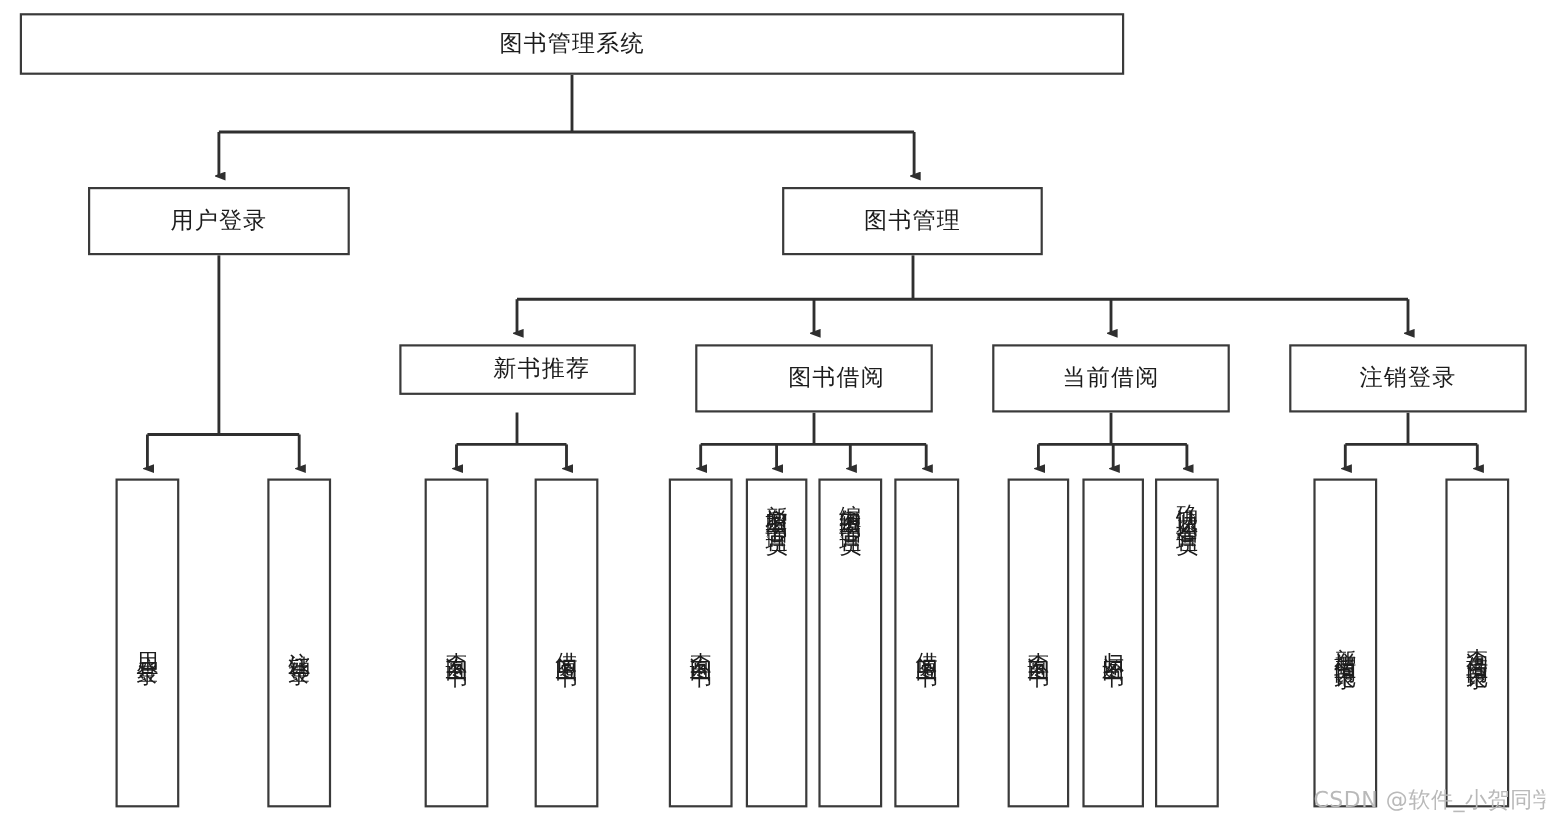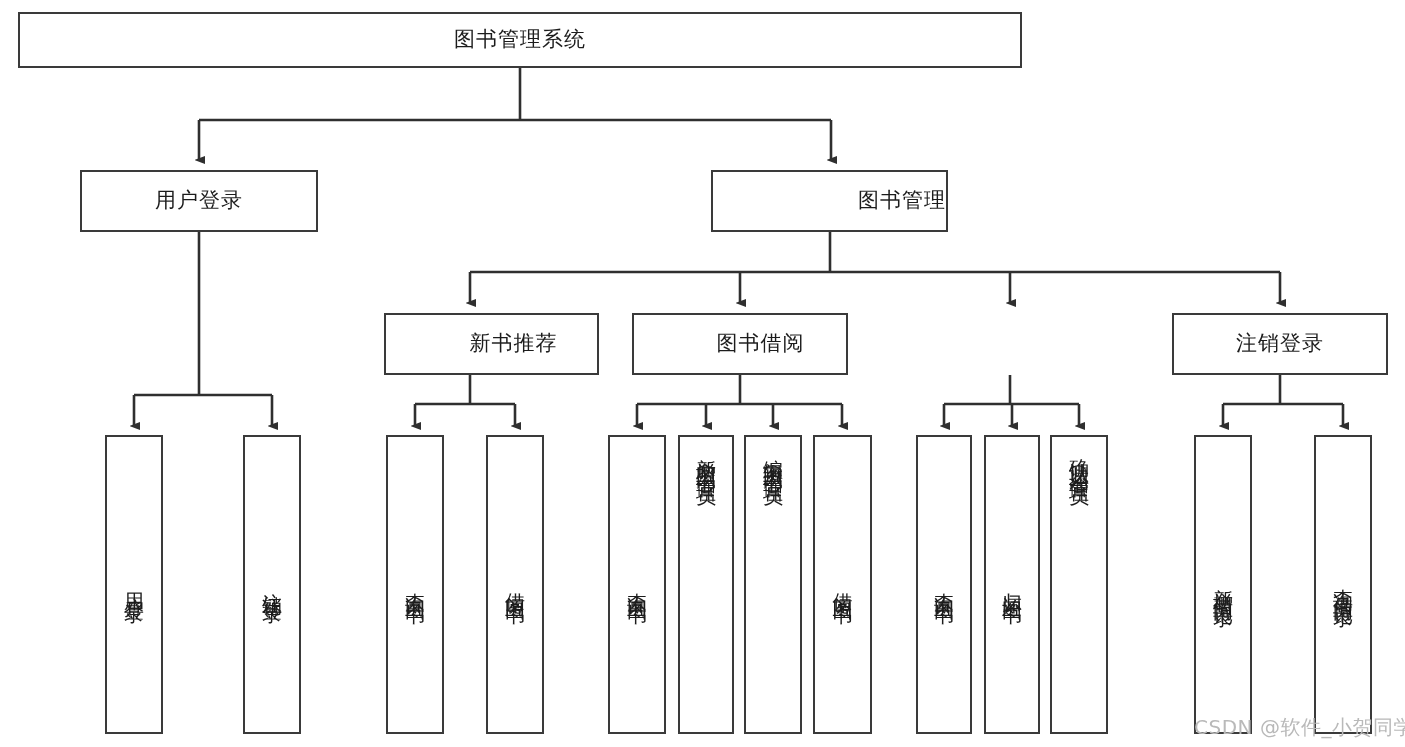--- a/index.html
+++ b/index.html
@@ -121,29 +121,32 @@
     </g>
   </svg>
 
   <div class="node node-h" style="left:18px; top:12px; width:1004px; height:56px;">
     <span class="label">图书管理系统</span>
   </div>
 
   <div class="node node-h" style="left:80px; top:170px; width:238px; height:62px;">
     <span class="label">用户登录</span>
   </div>
-  <div class="node node-h" style="left:711px; top:170px; width:237px; height:62px;justify-content:flex-end;">
+  <div class="node node-h" style="left:711px; top:170px; width:237px; height:62px;">
     <span class="label">图书管理</span>
   </div>
 
-  <div class="node node-h" style="left:384px; top:313px; width:215px; height:62px;padding-left:44px;">
+  <div class="node node-h" style="left:363px; top:313px; width:215px; height:46px;padding-left:44px;">
     <span class="label">新书推荐</span>
   </div>
   <div class="node node-h" style="left:632px; top:313px; width:216px; height:62px;padding-left:41px;">
     <span class="label">图书借阅</span>
+  </div>
+  <div class="node node-h" style="left:902px; top:313px; width:216px; height:62px;">
+    <span class="label">当前借阅</span>
   </div>
   <div class="node node-h" style="left:1172px; top:313px; width:216px; height:62px;">
     <span class="label">注销登录</span>
   </div>
 
   <div class="node node-v mid" style="left:105px; top:435px; width:58px; height:299px;">
     <span class="label">用户登录</span>
   </div>
   <div class="node node-v mid" style="left:243px; top:435px; width:58px; height:299px;">
     <span class="label">注销登录</span>

